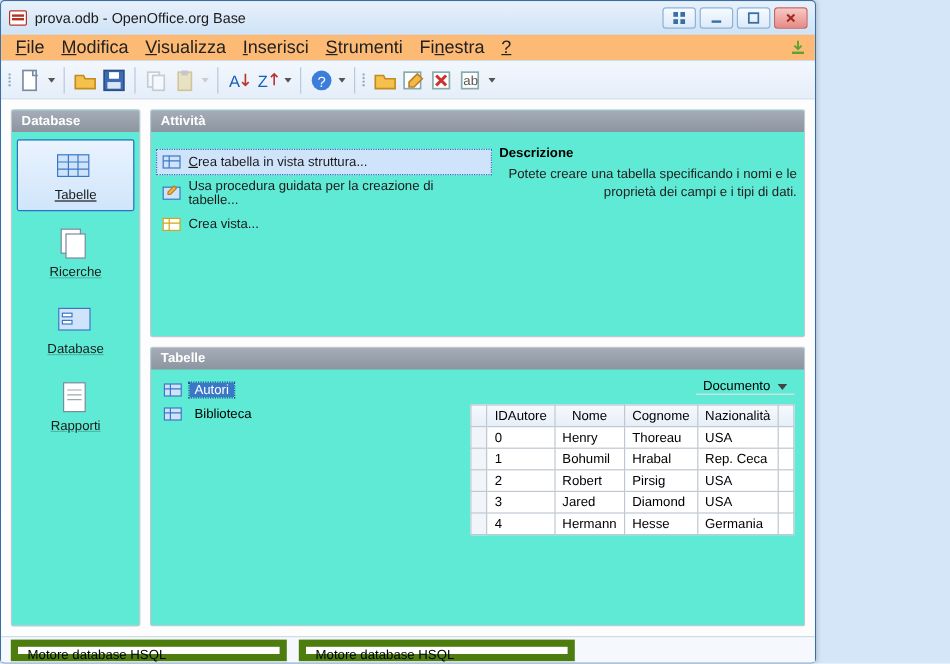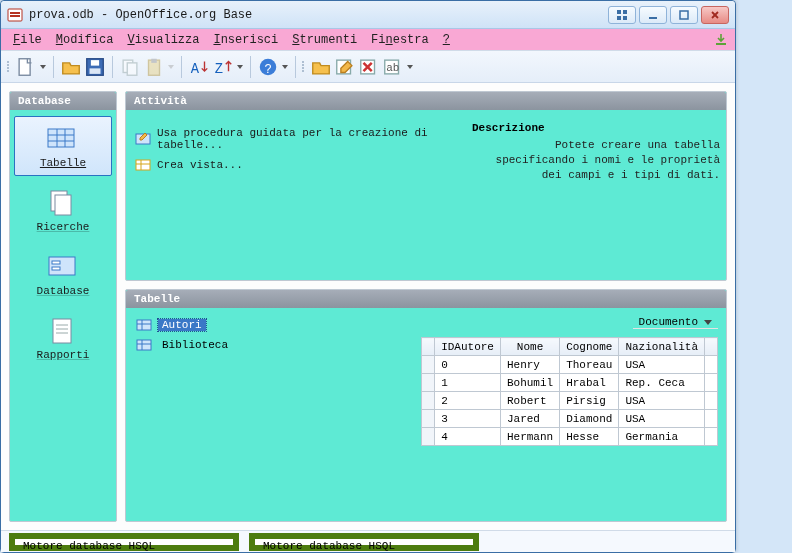--- a/index.html
+++ b/index.html
@@ -1,25 +1,25 @@
 <!DOCTYPE html>
 <html><head>
 <meta charset="utf-8">
 <style>
 * { box-sizing: border-box; margin: 0; padding: 0; }
 body { font-family: "Segoe UI", Tahoma, sans-serif; font-size: 11px; background: #d4e6f8; width: 792px; height: 553px; overflow: hidden; }
-.window { width: 736px; height: 553px; background: #fff; border: 1px solid #3a6ea5; border-radius: 4px; display: flex; flex-direction: column; box-shadow: 0 0 4px rgba(0,0,0,0.2); font-family: Liberation Mono, monospace; }
+.window { width: 680px; height: 553px; background: #fff; border: 1px solid #3a6ea5; border-radius: 4px; display: flex; flex-direction: column; box-shadow: 0 0 4px rgba(0,0,0,0.2); }
 .titlebar { height: 28px; background: linear-gradient(#e8f1fb, #cfe3f7); display: flex; align-items: center; padding: 0 6px; border-radius: 4px 4px 0 0; border-bottom: 1px solid #a9c7e6; }
 .titlebar .appicon { width: 16px; height: 16px; margin-right: 6px; }
 .titlebar .title { flex: 1; font-size: 12px; color: #1a1a1a; }
 .titlebar .winbtns { display: flex; gap: 3px; }
 .titlebar .wbtn { width: 28px; height: 18px; border: 1px solid #8fb3d9; border-radius: 3px; background: linear-gradient(#f6fbff,#dceaf8); display: flex; align-items: center; justify-content: center; cursor: pointer; }
 .titlebar .wbtn.close { background: linear-gradient(#f7c9c6,#e78b85); border-color:#c76660; }
 .titlebar .wbtn svg { width: 10px; height: 10px; }
-.menubar { height: 22px; display: flex; align-items: center; padding: 0 6px; background: #f9a8d4; border-bottom: 1px solid #d0dbe8; font-size: 12px; color: #222; justify-content: space-between; }
+.menubar { height: 22px; display: flex; align-items: center; padding: 0 6px; background: #fdba74; border-bottom: 1px solid #d0dbe8; font-size: 15px; color: #222; justify-content: space-between; }
 .menubar .menus { display: flex; gap: 2px; }
 .menubar .menu { padding: 2px 6px; cursor: pointer; }
 .menubar .menu .ul { text-decoration: underline; }
 .menubar .dl-icon { width: 16px; height: 16px; }
 .toolbar { height: 32px; display: flex; align-items: center; padding: 0 6px; gap: 2px; background: linear-gradient(#f2f7fd,#e5eef9); border-bottom: 1px solid #c8d6e8; }
 .tb-sep { width: 1px; height: 22px; background: #b8c9dd; margin: 0 4px; }
 .tb-grip { display:flex; flex-direction:column; gap:1px; margin-right:4px; }
 .tb-grip span{width:2px;height:2px;background:#9aaec5;border-radius:1px;}
 .tb-btn { width: 22px; height: 22px; display: flex; align-items: center; justify-content: center; border-radius: 2px; cursor: pointer; }
 .tb-drop { width: 8px; display:flex; align-items:center; justify-content:center; cursor:pointer; }
@@ -276,20 +276,28 @@
         </div>
       </div>
     </div>
 
     <div class="main">
 
       <div class="panel tasks" style="flex-direction:column;">
         <div class="panel-hd">Attività</div>
         <div style="display:flex; flex:1; overflow:hidden;">
           <div class="task-list">
+            <div class="task-row selected">
+              <svg class="ticon" viewBox="0 0 16 16">
+                  <rect x="1" y="3" width="14" height="10" fill="#cfe4fb" stroke="#3a78c7"></rect>
+                  <line x1="1" y1="7" x2="15" y2="7" stroke="#3a78c7"></line>
+                  <line x1="6" y1="3" x2="6" y2="13" stroke="#3a78c7"></line>
+                </svg>
+              <div class="tlabel"><span class="ul">C</span>rea tabella in vista struttura...</div>
+            </div>
             <div class="task-row">
               <svg class="ticon" viewBox="0 0 16 16">
                   <rect x="1" y="3" width="14" height="10" fill="#cfe4fb" stroke="#3a78c7"></rect>
                   <path d="M10 2l2 2-5 5H5V7z" fill="#f3b84a" stroke="#bb7f1f"></path>
                 </svg>
               <div class="tlabel">Usa procedura guidata per la creazione di tabelle...</div>
             </div>
             <div class="task-row">
               <svg class="ticon" viewBox="0 0 16 16">
                   <rect x="1" y="3" width="14" height="10" fill="#fff" stroke="#d6a51a"></rect>

